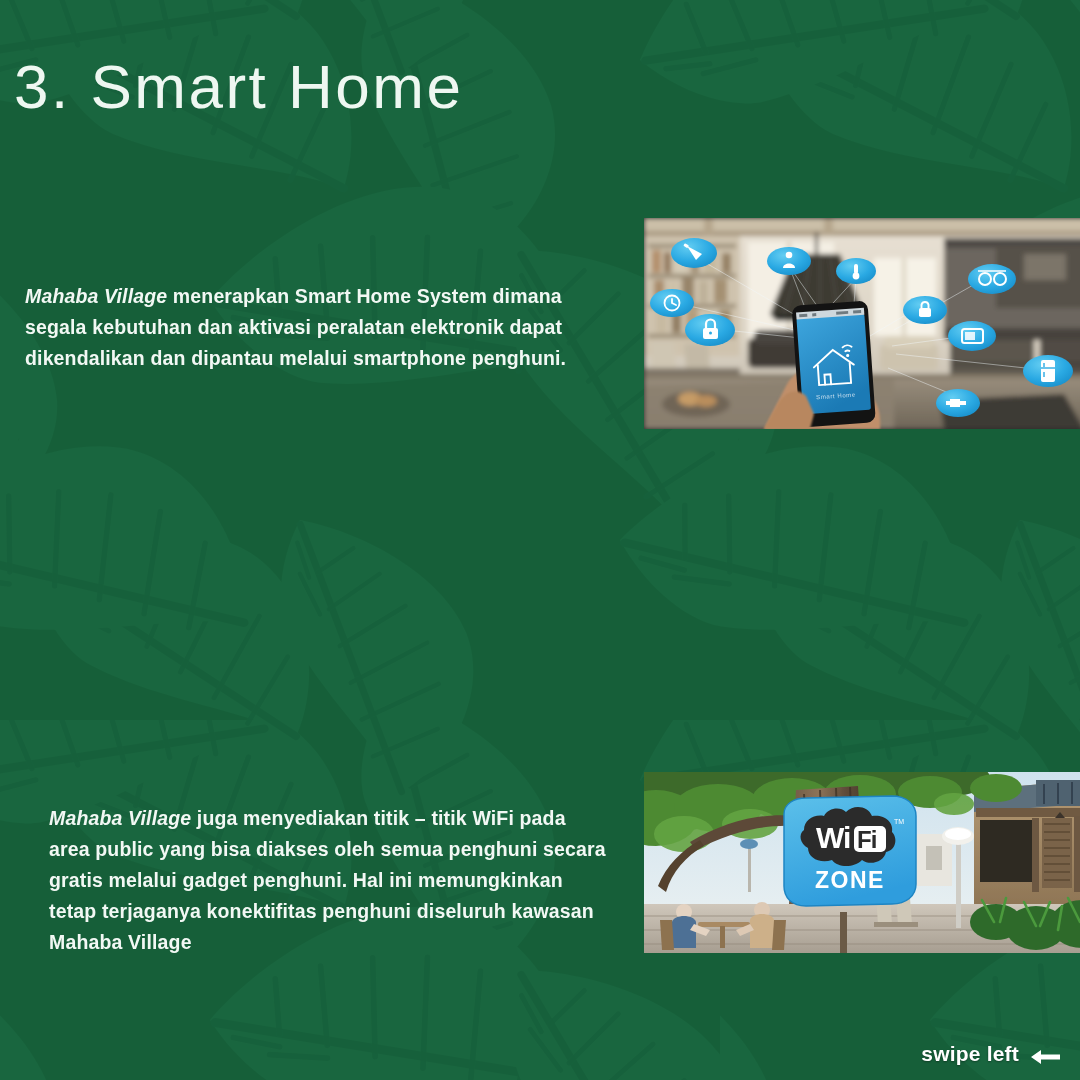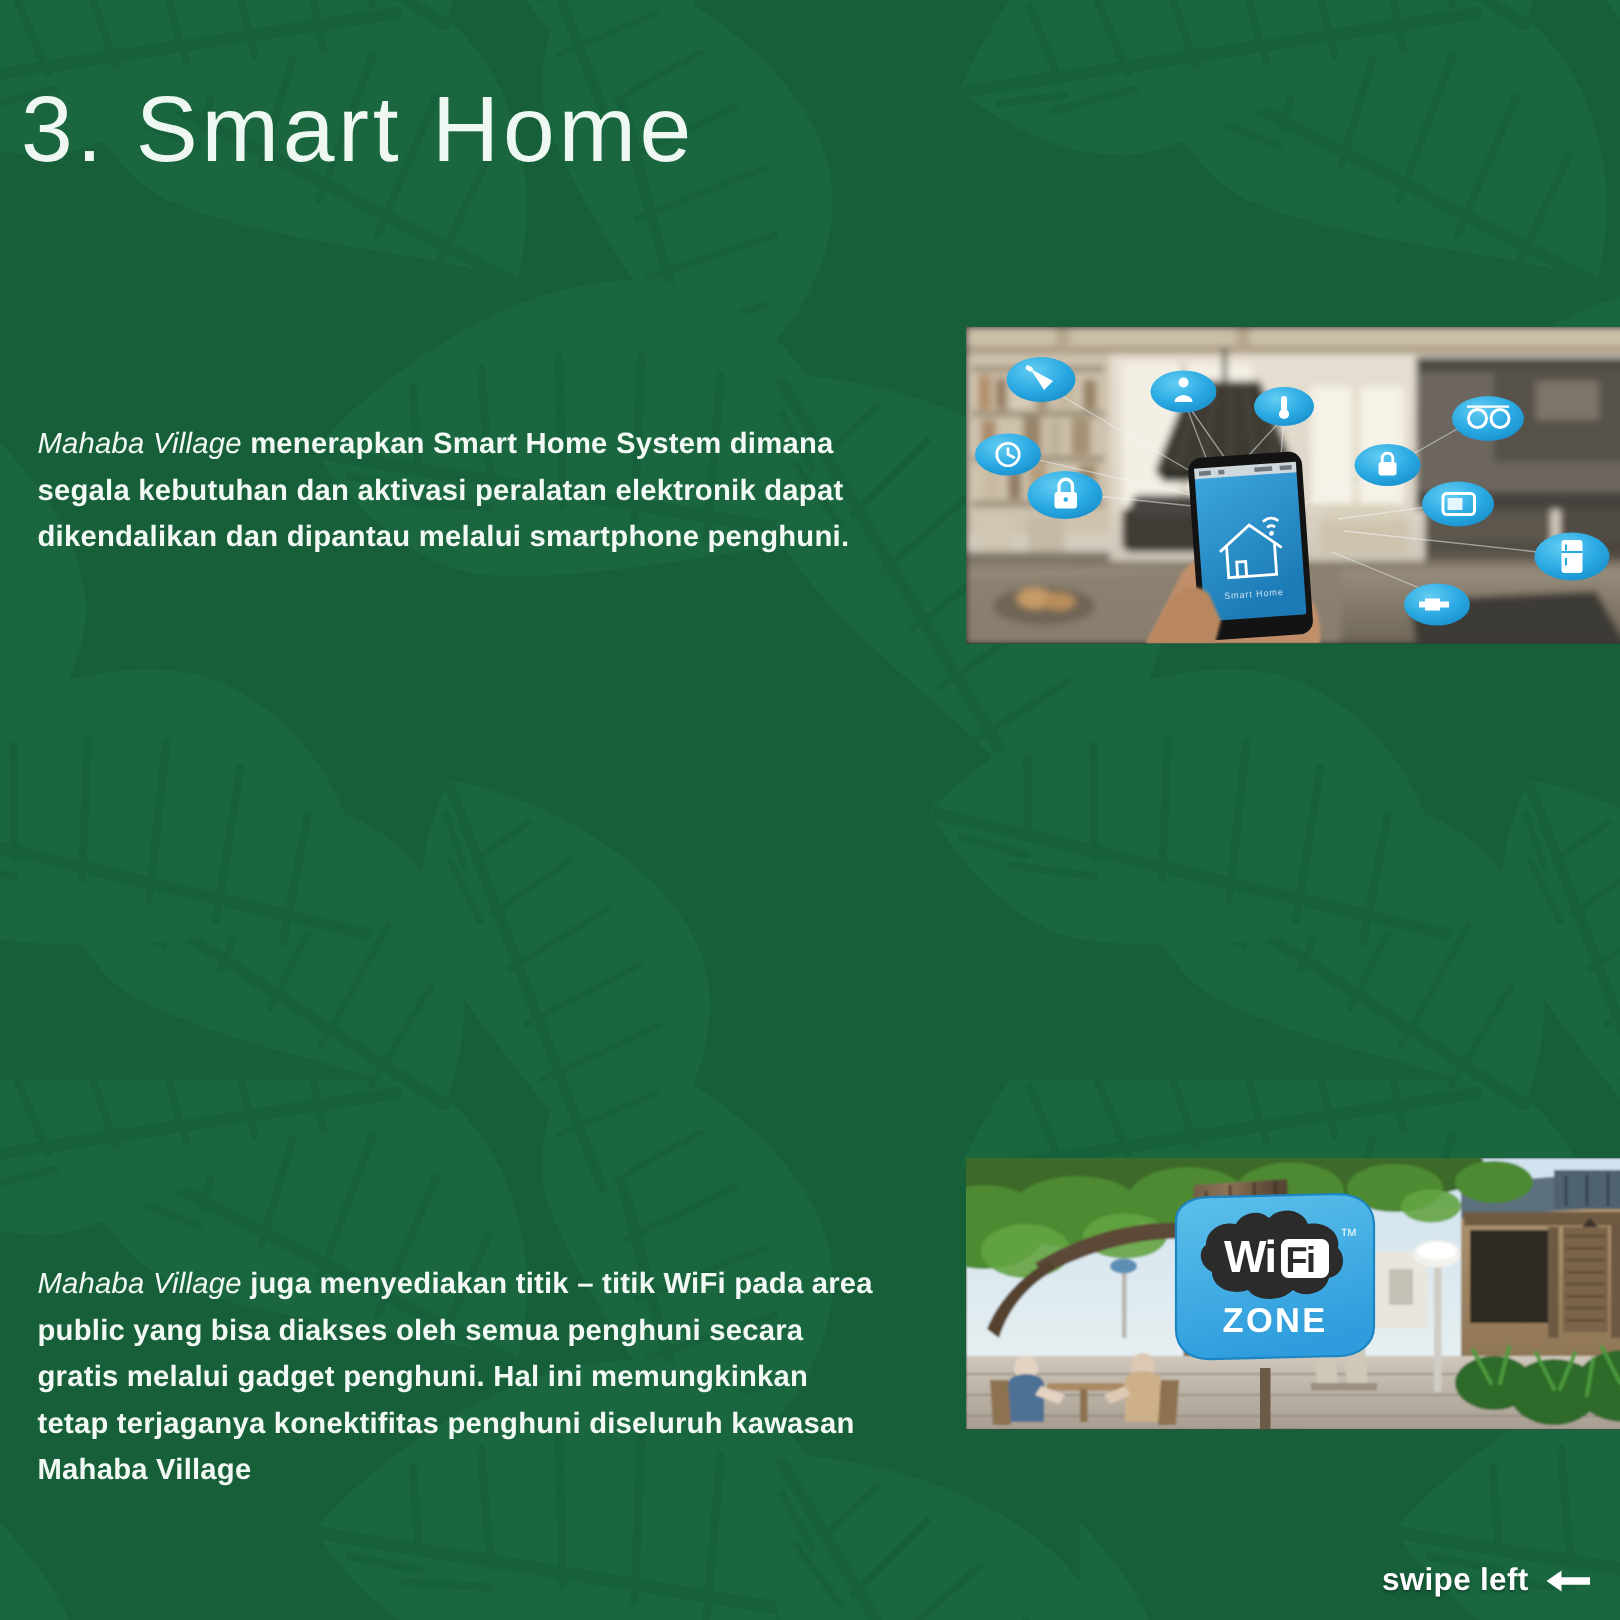--- a/index.html
+++ b/index.html
@@ -56,24 +56,24 @@
     left: 25px;
     width: 560px;
     color: #f2f8f4;
     font-family: "Liberation Sans", sans-serif;
     font-size: 19.5px;
     font-weight: 600;
     line-height: 31px;
     letter-spacing: 0.15px;
   }
   #copy-1 { top: 261px; }
-  #copy-2 { top: 821px; }
+  #copy-2 { top: 783px; margin-left: 24px; }
   .brand-name {
     font-style: italic;
-    font-weight: 400;
+    font-weight: 700;
   }
 
   
   .media-frame {
     position: absolute;
     overflow: hidden;
     background: #2b2b2b;
   }
   #media-smart-home {
     left: 604px;
@@ -92,21 +92,21 @@
     width: 100%;
     height: 100%;
   }
 
   
   #swipe-indicator {
     position: absolute;
     right: 18px;
     bottom: 14px;
     display: flex;
-    align-items: center;
+    align-items: flex-end;
     gap: 9px;
     color: #ffffff;
     font-size: 21px;
     font-weight: 700;
     letter-spacing: 0.2px;
     text-shadow: 0 1px 2px rgba(0,0,0,0.35);
   }
   #swipe-arrow-icon {
     display: block;
     width: 34px;

